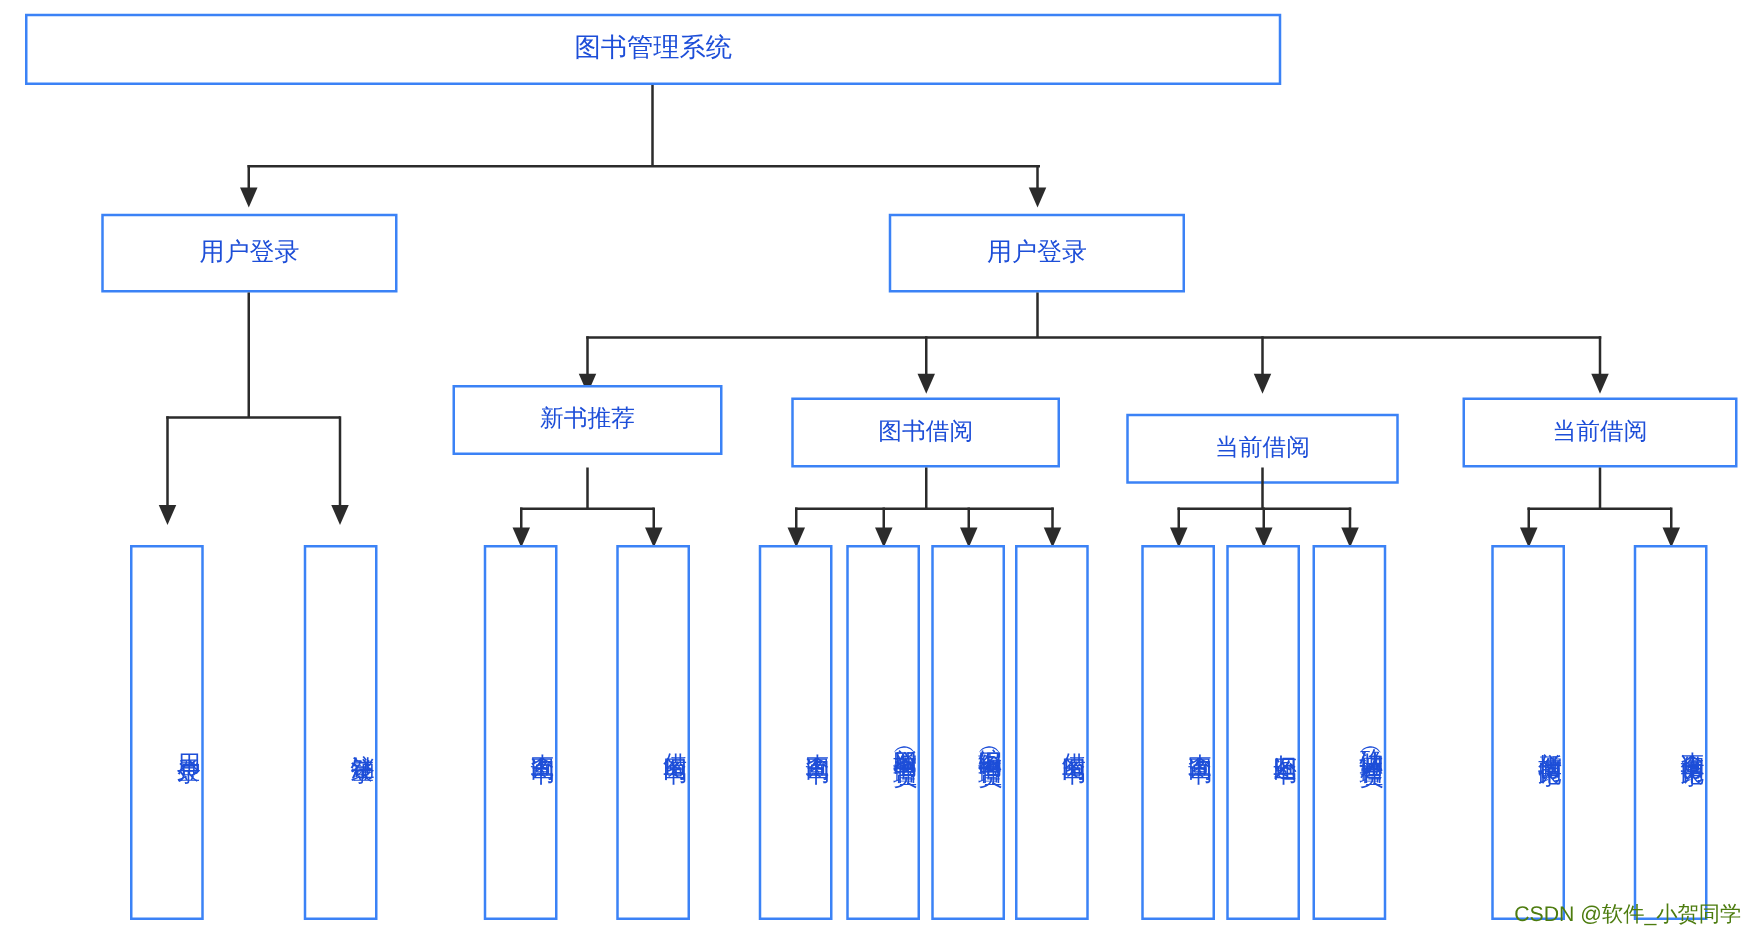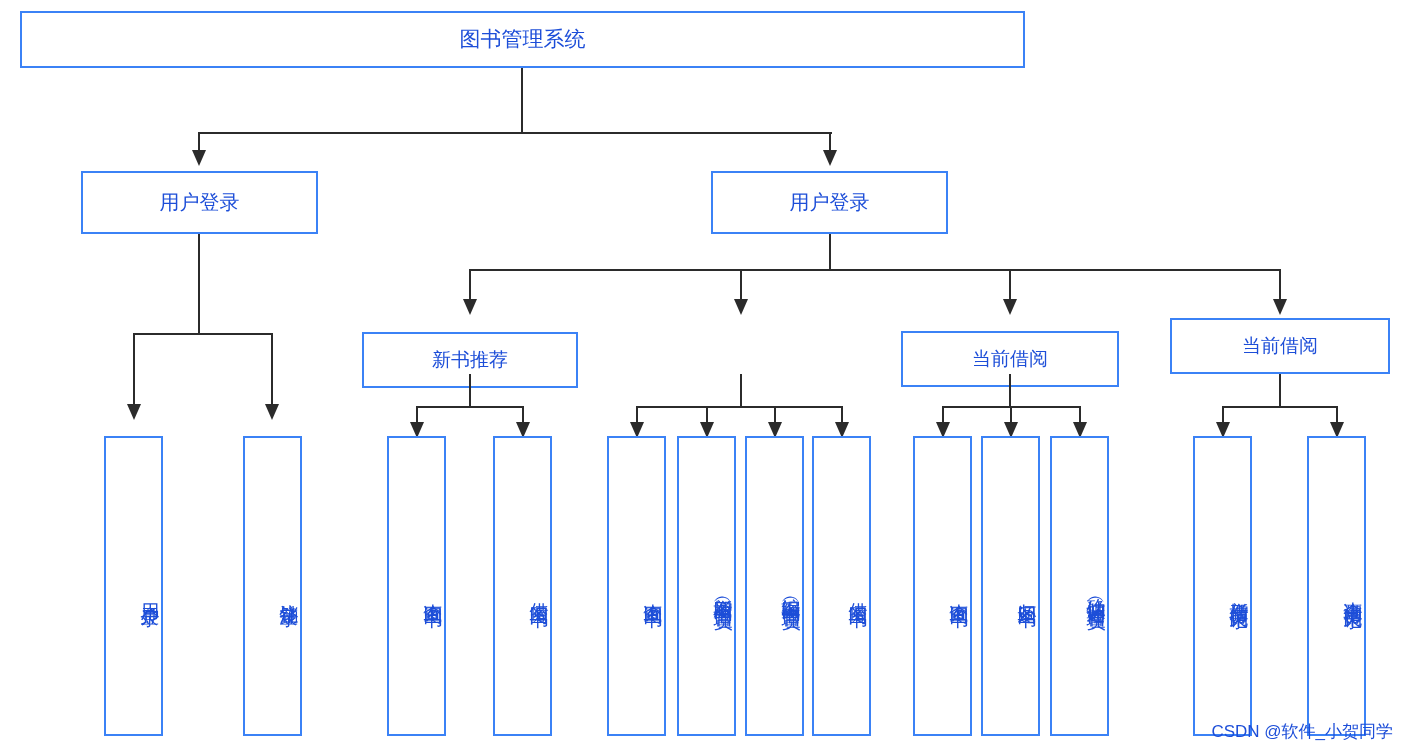--- a/index.html
+++ b/index.html
@@ -67,21 +67,21 @@
     border-left: 7px solid transparent;
     border-right: 7px solid transparent;
     border-top: 16px solid #2b2b2b;
   }
   
   #watermark {
     position: absolute;
     right: 12px;
     bottom: 4px;
     font-size: 17px;
-    color: #1d4ed8;
+    color: #4d7c0f;
     white-space: nowrap;
     pointer-events: none;
   }
 </style>
 </head>
 <body>
 
 <div id="canvas">
 
   <div class="node root" style="left:20px; top:11px; width:1005px; height:57px;">
@@ -116,22 +116,25 @@
   <div class="edge h" style="left:469px; top:269px; width:812px;"></div>
   <div class="edge v" style="left:469px; top:269px; height:32px;"></div>
   <div class="arrow" style="left:463px; top:299px;"></div>
   <div class="edge v" style="left:740px; top:269px; height:32px;"></div>
   <div class="arrow" style="left:734px; top:299px;"></div>
   <div class="edge v" style="left:1009px; top:269px; height:32px;"></div>
   <div class="arrow" style="left:1003px; top:299px;"></div>
   <div class="edge v" style="left:1279px; top:269px; height:32px;"></div>
   <div class="arrow" style="left:1273px; top:299px;"></div>
 
-  <div class="node level3" style="left:362px; top:332px; width:216px; height:56px;">
+  <div class="node level3" style="left:362px; top:308px; width:216px; height:56px;">
     <span>新书推荐</span>
+  </div>
+  <div class="node level3" style="left:633px; top:318px; width:215px; height:56px;">
+    <span>图书借阅</span>
   </div>
   <div class="node level3" style="left:901px; top:331px; width:218px; height:56px;">
     <span>当前借阅</span>
   </div>
   <div class="node level3" style="left:1170px; top:318px; width:220px; height:56px;">
     <span>当前借阅</span>
   </div>
 
   <div class="edge v" style="left:469px; top:374px; height:33px;"></div>
   <div class="edge h" style="left:416px; top:406px; width:107px;"></div>

